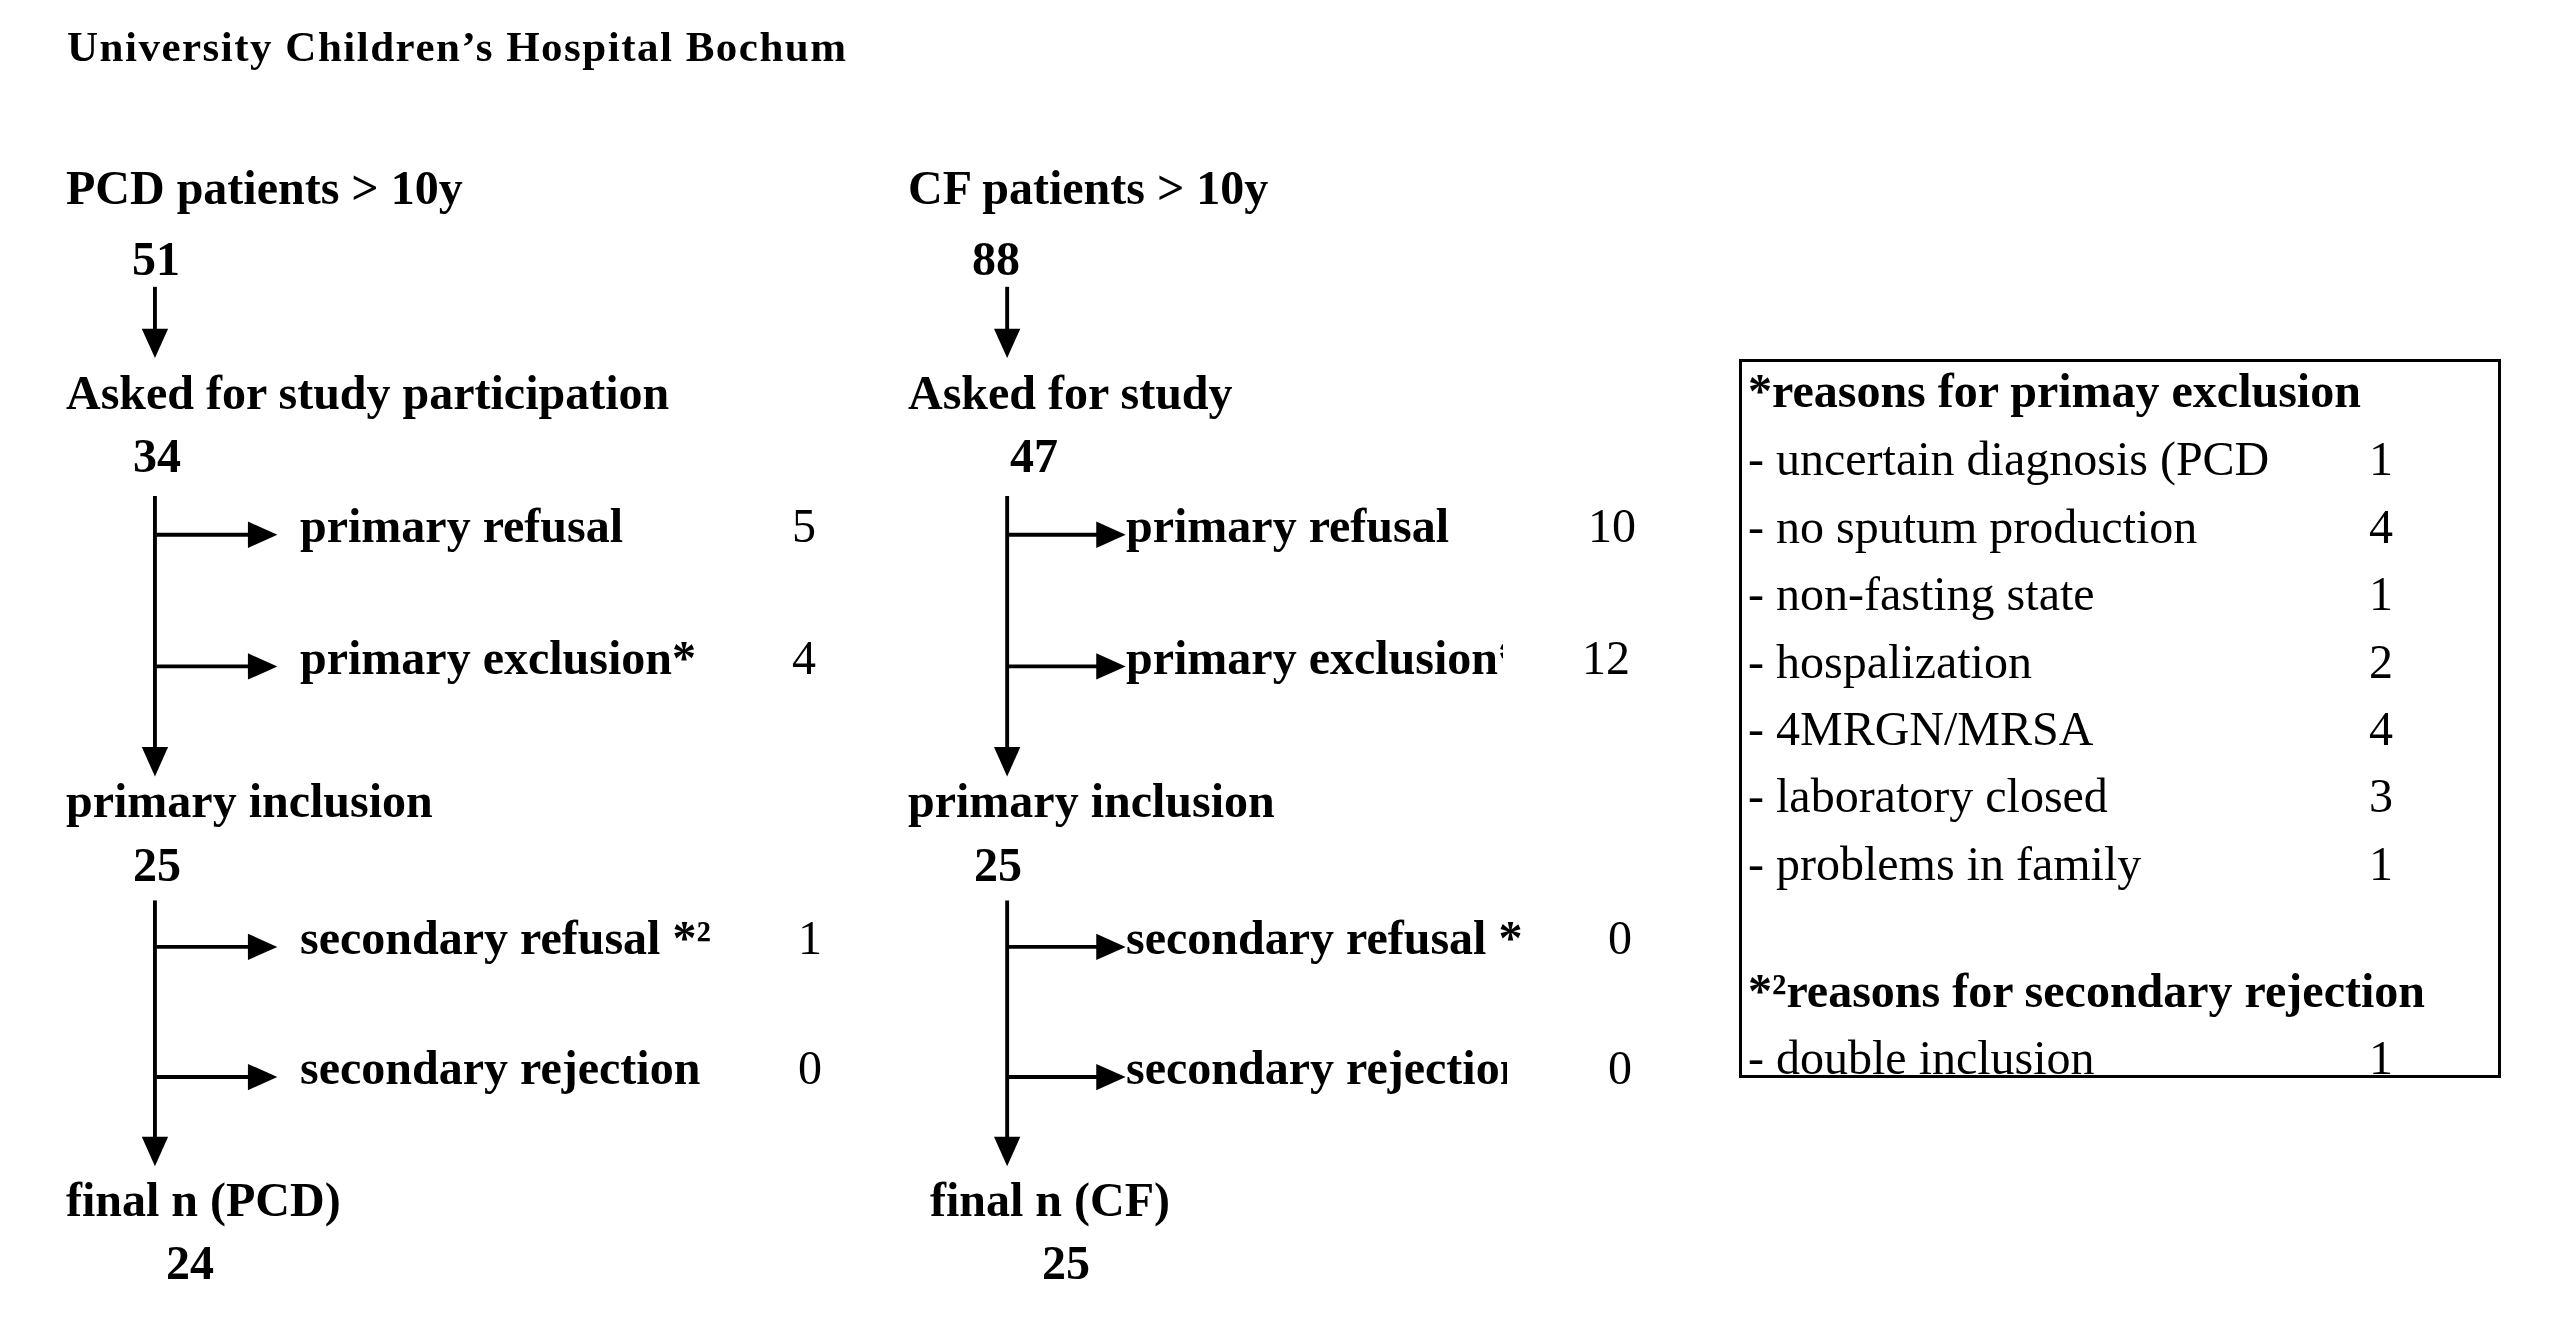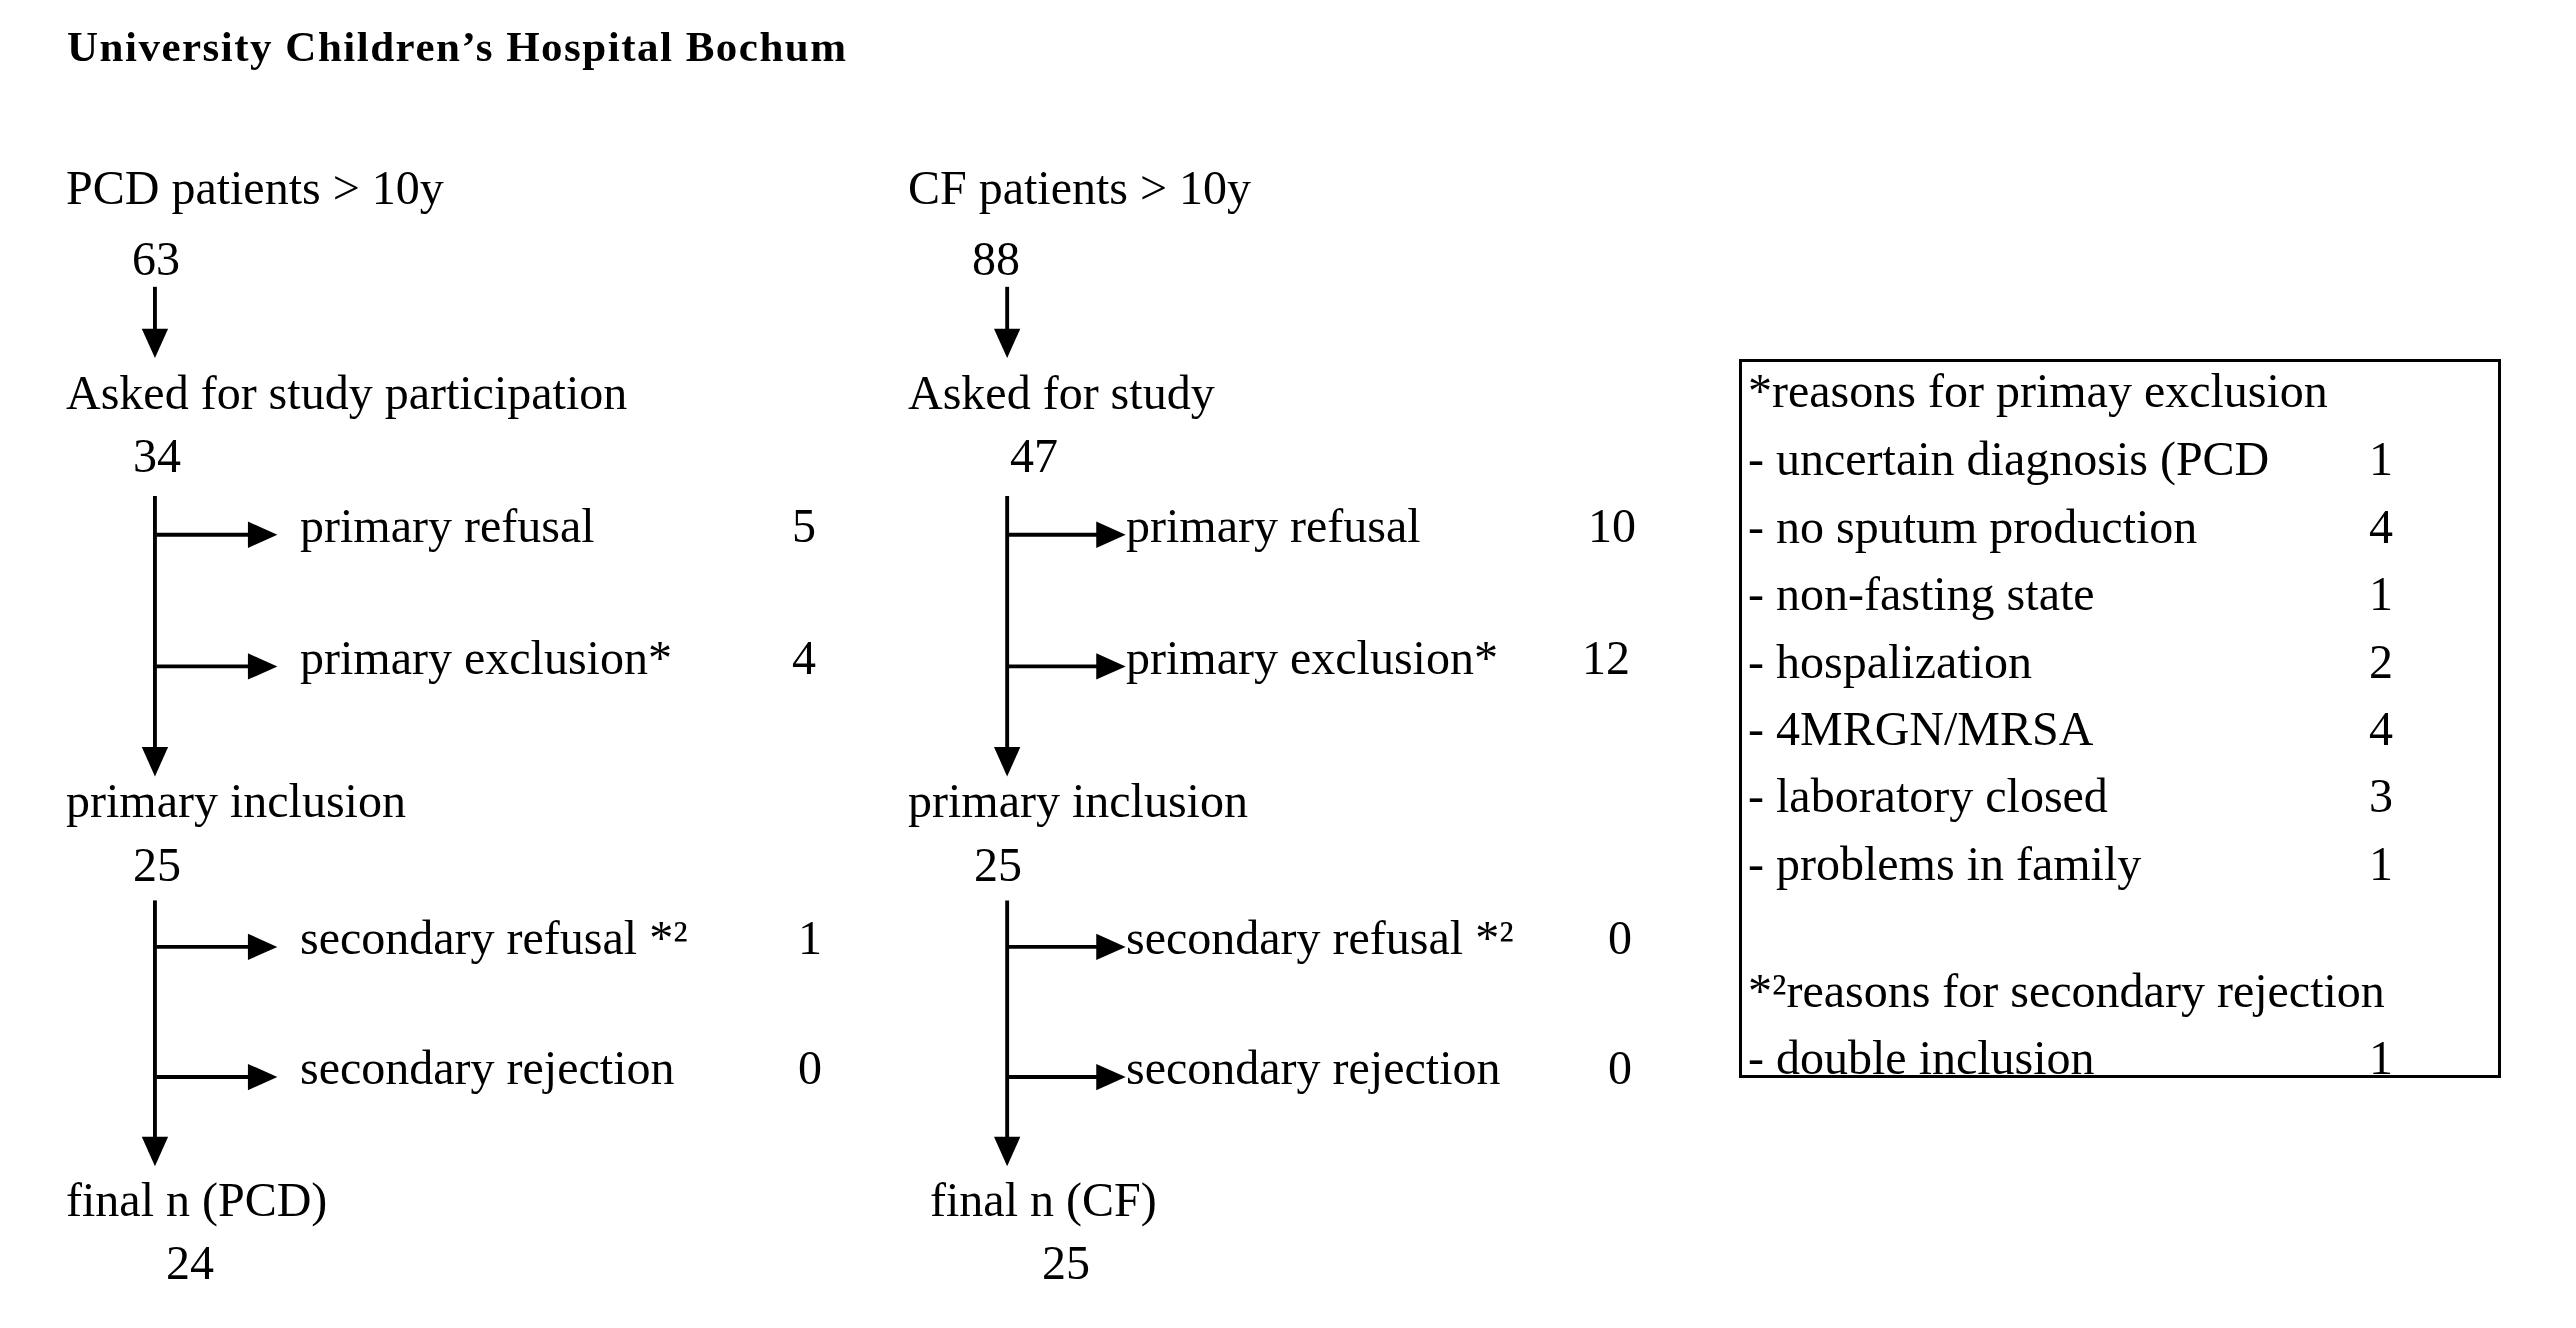--- a/index.html
+++ b/index.html
@@ -12,21 +12,21 @@
     color:#000;
     overflow:hidden;
     border-radius:13px;
   }
   .t{
     position:absolute;
     font-size:48px;
     line-height:1.12;
     white-space:nowrap;
   }
-  .b{font-weight:normal;}
+  .b{font-weight:bold;}
   .title{
     font-size:43px;
     font-weight:bold;
     letter-spacing:1.5px;
   }
   .clipw{
     display:inline-block;
     overflow:hidden;
     white-space:nowrap;
     vertical-align:top;
@@ -104,21 +104,21 @@
       <polygon class="hd" points="1415,1205 1415,1239 1453,1222"></polygon>
 
       <line class="ln" x1="1302" y1="1390" x2="1417" y2="1390"></line>
       <polygon class="hd" points="1415,1373 1415,1407 1453,1390"></polygon>
     </g>
   </svg>
 
   <div class="t title" style="left:67px;top:23px;">University Children’s Hospital Bochum</div>
 
   <div class="t b" style="left:66px;top:161px;">PCD patients &gt; 10y</div>
-  <div class="t b" style="left:132px;top:232px;">63</div>
+  <div class="t b" style="left:132px;top:232px;">51</div>
   <div class="t b" style="left:66px;top:366px;">Asked for study participation</div>
   <div class="t b" style="left:133px;top:429px;">34</div>
 
   <div class="t b" style="left:300px;top:499px;">primary refusal</div>
   <div class="t" style="left:792px;top:499px;">5</div>
 
   <div class="t b" style="left:300px;top:631px;">primary exclusion*</div>
   <div class="t" style="left:792px;top:631px;">4</div>
 
   <div class="t b" style="left:66px;top:774px;">primary inclusion</div>

